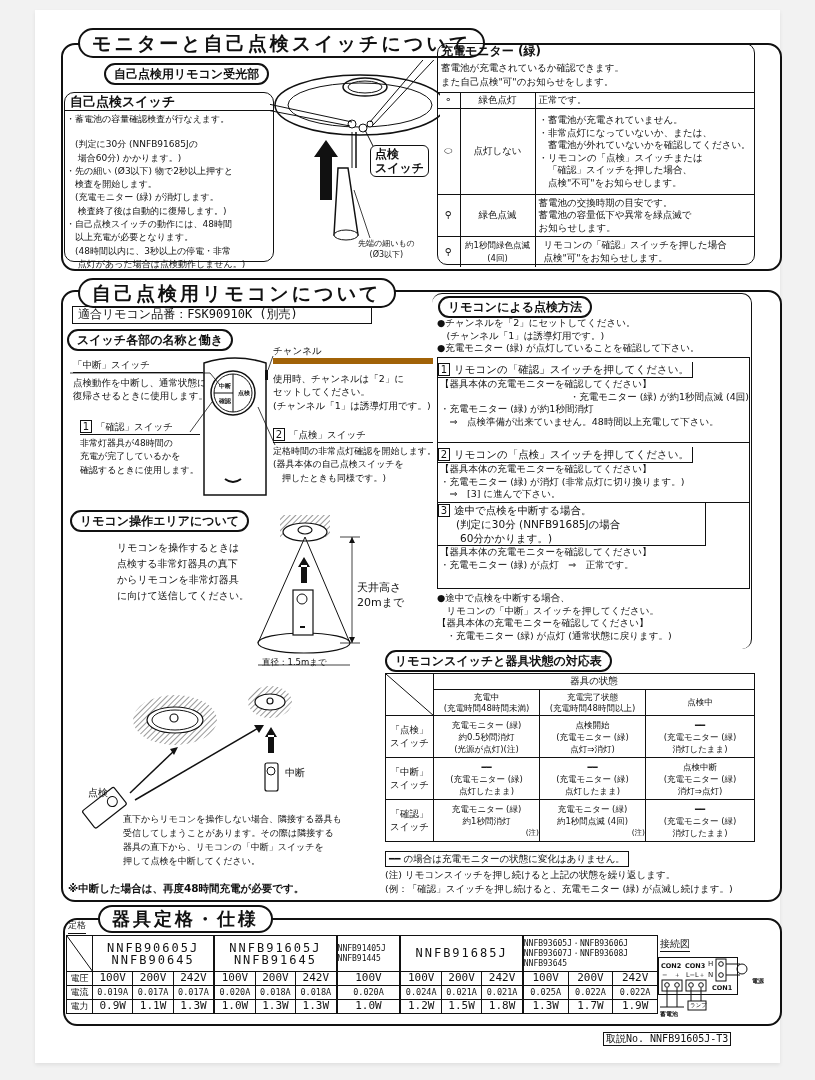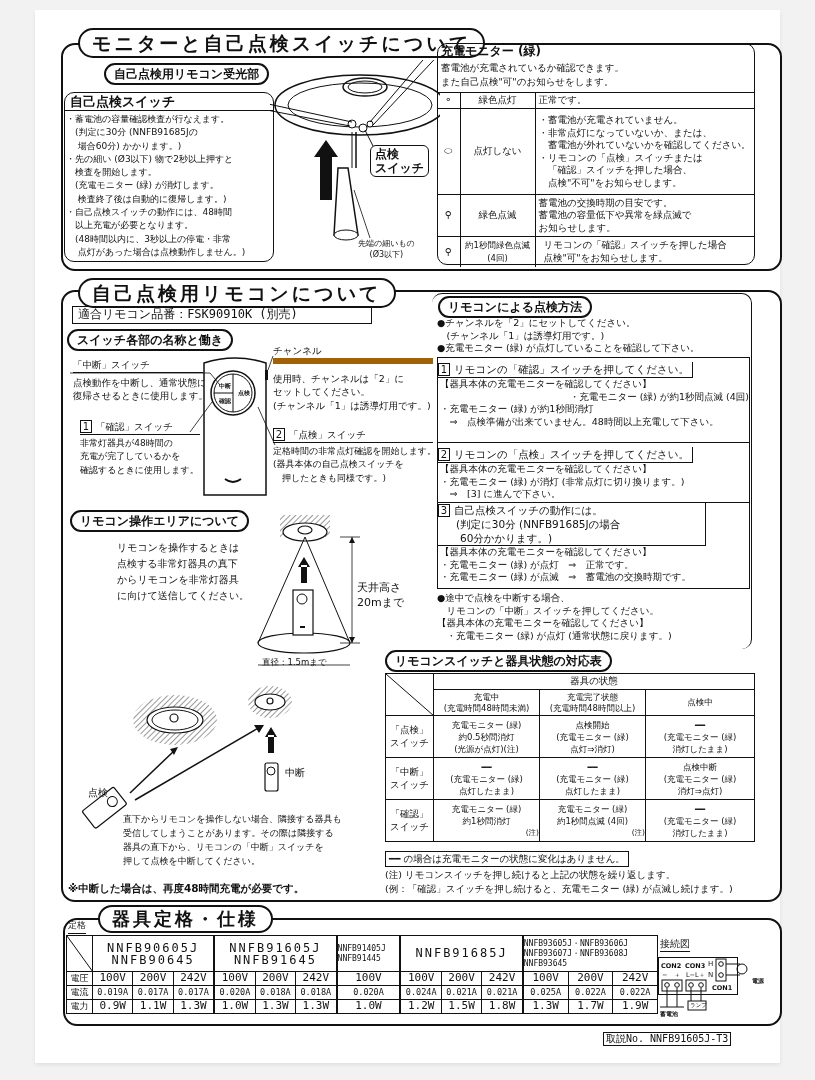--- a/index.html
+++ b/index.html
@@ -28,21 +28,21 @@
 <div class="section" style="left:61px;top:43px;width:721px;height:228px;border-top-left-radius:14px;"></div>
 <div class="pill-title" style="left:78px;top:28px;height:30px;line-height:26px;font-size:19px;">モニターと自己点検スイッチについて</div>
 
 <div class="pill-sub" style="left:104px;top:63px;font-size:12px;">自己点検用リモコン受光部</div>
 
 <div class="abs" style="left:64px;top:92px;width:210px;height:170px;border:1.5px solid #111;border-radius:10px;"></div>
 <div class="abs" style="left:70px;top:93px;font-weight:bold;font-size:13px;">自己点検スイッチ</div>
 <div class="abs" style="left:64px;top:110px;width:210px;border-top:1.5px solid #111;"></div>
 <div class="abs" style="left:66px;top:113px;">
   <div class="t" style="font-size:9px;line-height:13.3px;">・蓄電池の容量確認検査が行なえます。</div>
-  <div class="t" style="font-size:9px;line-height:13.3px;">　(判定に30分 (NNFB91685Jの</div>
+  <div class="t" style="font-size:9px;line-height:13.3px;margin-top:12px;">　(判定に30分 (NNFB91685Jの</div>
   <div class="t" style="font-size:9px;line-height:13.3px;">　 場合60分) かかります。)</div>
   <div class="t" style="font-size:9px;line-height:13.3px;">・先の細い (Ø3以下) 物で2秒以上押すと</div>
   <div class="t" style="font-size:9px;line-height:13.3px;">　検査を開始します。</div>
   <div class="t" style="font-size:9px;line-height:13.3px;">　(充電モニター (緑) が消灯します。</div>
   <div class="t" style="font-size:9px;line-height:13.3px;">　 検査終了後は自動的に復帰します。)</div>
   <div class="t" style="font-size:9px;line-height:13.3px;">・自己点検スイッチの動作には、48時間</div>
   <div class="t" style="font-size:9px;line-height:13.3px;">　以上充電が必要となります。</div>
   <div class="t" style="font-size:9px;line-height:13.3px;">　(48時間以内に、3秒以上の停電・非常</div>
   <div class="t" style="font-size:9px;line-height:13.3px;">　 点灯があった場合は点検動作しません。)</div>
 </div>
@@ -270,27 +270,26 @@
   <div class="t" style="display:inline-block;border-right:1.5px solid #111;border-bottom:1.5px solid #111;padding-right:3px;font-size:10.5px;line-height:15px;">
     <span class="num">2</span><span>リモコンの「点検」スイッチを押してください。</span>
   </div>
   <div class="t" style="padding-left:2px;line-height:12.5px;">【器具本体の充電モニターを確認してください】</div>
   <div class="t" style="padding-left:2px;line-height:12.5px;">・充電モニター (緑) が消灯 (非常点灯に切り換ります。)</div>
   <div class="t" style="padding-left:2px;line-height:12.5px;">　⇒　[3] に進んで下さい。</div>
 </div>
 
 <div class="abs" style="left:437px;top:503px;width:313px;height:86px;border:1.5px solid #111;border-top:none;">
   <div style="display:inline-block;width:268px;border-right:1.5px solid #111;border-bottom:1.5px solid #111;padding-right:3px;">
-    <div class="t" style="font-size:10.5px;line-height:14px;"><span class="num">3</span><span>自己点検スイッチの動作には。</span></div>
+    <div class="t" style="font-size:10.5px;line-height:14px;"><span class="num">3</span><span>途中で点検を中断する場合。</span></div>
     <div class="t" style="font-size:10.5px;line-height:14px;padding-left:18px;">(判定に30分 (NNFB91685Jの場合</div>
     <div class="t" style="font-size:10.5px;line-height:14px;padding-left:22px;"> 60分かかります。)</div>
   </div>
   <div class="t" style="padding-left:2px;line-height:12.5px;">【器具本体の充電モニターを確認してください】</div>
   <div class="t" style="padding-left:2px;line-height:12.5px;">・充電モニター (緑) が点灯　⇒　正常です。</div>
-  <div class="t" style="padding-left:2px;line-height:12.5px;">・充電モニター (緑) が点滅　⇒　蓄電池の交換時期です。</div>
 </div>
 <div class="abs" style="left:437px;top:592px;">
   <div class="t" style="line-height:12.5px;">●途中で点検を中断する場合、</div>
   <div class="t" style="line-height:12.5px;">　リモコンの「中断」スイッチを押してください。</div>
   <div class="t" style="line-height:12.5px;">【器具本体の充電モニターを確認してください】</div>
   <div class="t" style="line-height:12.5px;">　・充電モニター (緑) が点灯 (通常状態に戻ります。)</div>
 </div>
 
 <div class="pill-sub" style="left:385px;top:650px;">リモコンスイッチと器具状態の対応表</div>
 <table class="abs" style="left:385px;top:673px;width:370px;">

